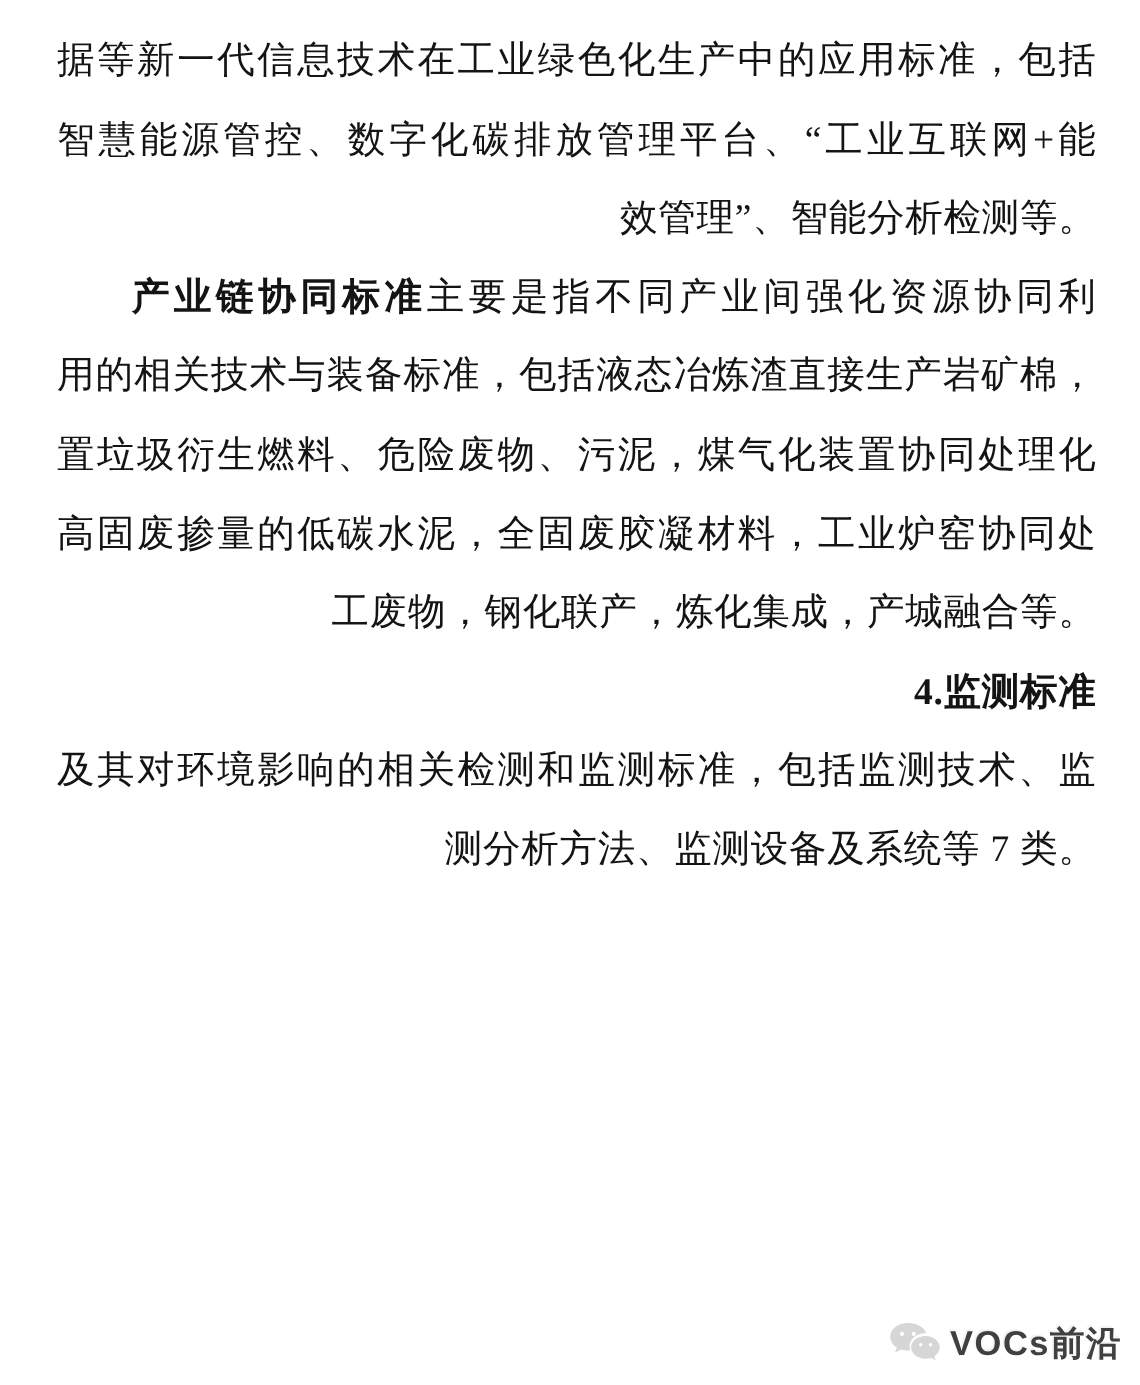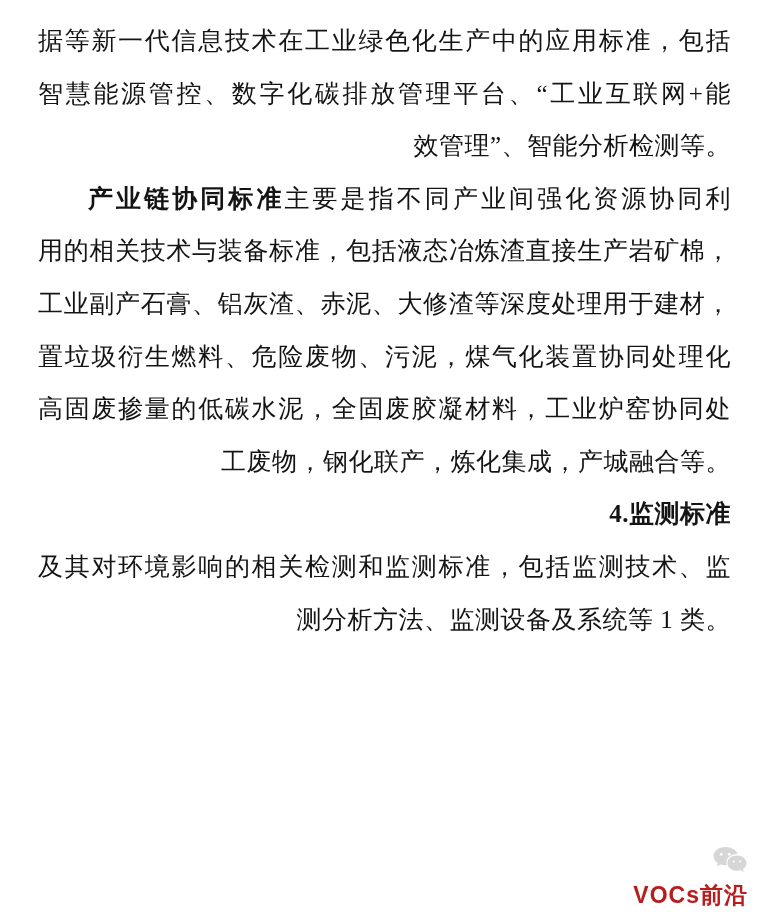--- a/index.html
+++ b/index.html
@@ -30,25 +30,24 @@
     text-align-last: justify;
     text-justify: inter-character;
   }
   .line.indent { text-indent: 2em; }
   .bold { font-weight: bold; }
   .watermark {
     position: absolute;
     right: 12px;
     bottom: 12px;
     display: flex;
-    align-items: flex-end;
+    align-items: flex-start;
     gap: 5px;
-    color: #b91c1c;
+    color: #404040;
     user-select: none;
-    flex-direction: column;
   }
   .watermark .wm-label {
     font-family: "Liberation Sans", sans-serif;
     font-weight: bold;
     font-size: 23px;
     letter-spacing: 1px;
     text-shadow: 1px 1px 0 #ffffff, -1px -1px 0 #f2f2f2;
   }
   .wm-icon svg { display: block; }
 </style>
@@ -57,31 +56,30 @@
 
 <div class="doc">
     <div class="paragraph">
       <div class="line fill"><span>据等新一代信息技术在工业绿色化生产中的应用标准，包括</span></div>
       <div class="line fill"><span>智慧能源管控、数字化碳排放管理平台、“工业互联网+能</span></div>
       <div class="line end"><span>效管理”、智能分析检测等。</span></div>
     </div>
     <div class="paragraph">
       <div class="line fill indent"><span class="bold">产业链协同标准</span><span>主要是指不同产业间强化资源协同利</span></div>
       <div class="line fill"><span>用的相关技术与装备标准，包括液态冶炼渣直接生产岩矿棉，</span></div>
-      <div class="line fill"><span>工业副产石膏、铝灰渣、赤泥、大修渣等深度处理用于建材，</span></div>
       <div class="line fill"><span>置垃圾衍生燃料、危险废物、污泥，煤气化装置协同处理化</span></div>
       <div class="line fill"><span>高固废掺量的低碳水泥，全固废胶凝材料，工业炉窑协同处</span></div>
       <div class="line end"><span>工废物，钢化联产，炼化集成，产城融合等。</span></div>
     </div>
     <div class="paragraph">
       <div class="line end indent"><span class="bold">4.监测标准</span></div>
     </div>
     <div class="paragraph">
       <div class="line fill"><span>及其对环境影响的相关检测和监测标准，包括监测技术、监</span></div>
-      <div class="line end"><span>测分析方法、监测设备及系统等 1 类。</span></div>
+      <div class="line end"><span>测分析方法、监测设备及系统等 7 类。</span></div>
     </div>
   </div>
 
 <div class="watermark">
   <span class="wm-icon">
     <svg width="36" height="30" viewBox="0 0 36 30">
       <g fill="#d6d6d6">
         <path d="M13.5 2C6.6 2 1.5 6.1 1.5 11.1c0 2.9 1.7 5.4 4.3 7.1l-1.1 3.4 3.9-2c1.5.4 3.1.7 4.9.7.4 0 .9 0 1.3-.1-.3-.8-.4-1.6-.4-2.5 0-4.9 4.7-8.8 10.5-8.8h.6C24.3 5 19.4 2 13.5 2z"></path>
         <path d="M25.1 10.6c-5.4 0-9.7 3.4-9.7 7.6s4.3 7.6 9.7 7.6c1.2 0 2.4-.2 3.5-.5l3.2 1.6-.9-2.8c2.2-1.4 3.6-3.5 3.6-5.9 0-4.2-4.4-7.6-9.4-7.6z"></path>
       </g>

